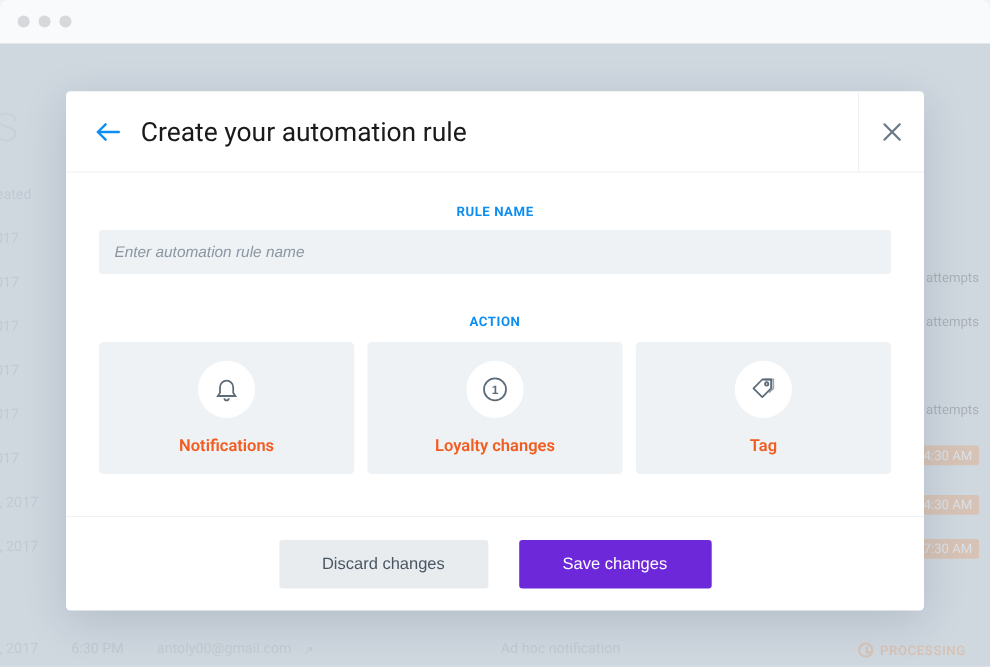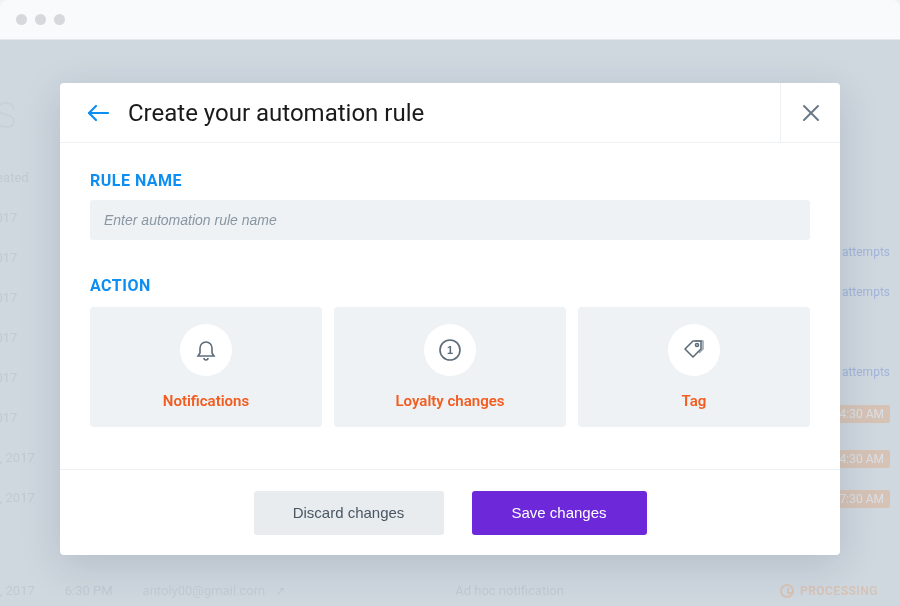--- a/index.html
+++ b/index.html
@@ -22,21 +22,21 @@
     color: #97a3ae; font-size: 14px;
     background: #d3dbe2;
   }
   .bg-title {
     position:absolute; top: 55px; left: -5px; font-size: 36px; color:#b8c1ca; font-weight:300;
   }
   .bg-col-head {
     position:absolute; top:130px; left:-25px; font-size:13px; color:#9aa6b0;
   }
   .bg-row { position:absolute; left:-25px; font-size:13px; color:#9aa6b0; white-space:nowrap; }
-  .bg-right { position:absolute; right:10px; font-size:12px; color:#1d4ed8; white-space:nowrap; }
+  .bg-right { position:absolute; right:10px; font-size:12px; color:#404040; white-space:nowrap; }
   .bg-status {
     position:absolute; right:22px; bottom:8px; font-size:12px; font-weight:600;
     color:#f28b40; letter-spacing:0.5px;
     display:flex; align-items:center; gap:6px;
   }
   .bg-status .clock {
     width:14px; height:14px; border:2px solid #f28b40; border-radius:50%;
     position:relative; display:inline-block;
   }
   .bg-status .clock::after{
@@ -58,43 +58,44 @@
 
   
   .modal {
     position:absolute;
     top: 83px; left: 60px; width: 780px; height: 472px;
     background:#fff; border-radius:4px;
     box-shadow: 0 10px 40px rgba(30,50,70,.15);
     display:flex; flex-direction:column;
   }
   .modal-header {
-    height: 60px; border-bottom:1px solid #eef1f3;
+    height: 74px; border-bottom:1px solid #eef1f3;
     display:flex; align-items:center;
   }
   .modal-header .title-wrap {
     flex:1; display:flex; align-items:center; padding:0 26px; gap:18px;
   }
   .back-arrow {
     width:24px; height:24px; display:flex; align-items:center; justify-content:center;
     cursor:pointer; color:#0d8ef2;
   }
   .modal-title { font-size:24px; font-weight:400; color:#1a1a1a; }
   .close-zone {
     width:60px; height:100%; border-left:1px solid #eef1f3;
     display:flex; align-items:center; justify-content:center;
     cursor:pointer; color:#6a7885;
   }
 
   .modal-body {
     flex:1; padding: 28px 30px 0 30px; overflow:hidden;
   }
   .section-label {
-    font-size:16px; font-weight:700; letter-spacing:0.5px; color:#0d8ef2;
+    font-size:12px; font-weight:700; letter-spacing:0.5px; color:#0d8ef2;
     margin-bottom:10px;
+    text-align:center;
   }
   .rule-input {
     width:100%; height:40px; border:none; background:#eef2f5; border-radius:3px;
     padding:0 14px; font-size:14px; font-style:italic; color:#6a7885; outline:none;
   }
   .rule-input::placeholder { color:#8a97a3; font-style:italic; }
 
   .action-row { display:flex; gap:12px; margin-top:12px; }
   .action-card {
     flex:1; height:120px; background:#eef2f5; border-radius:4px;

